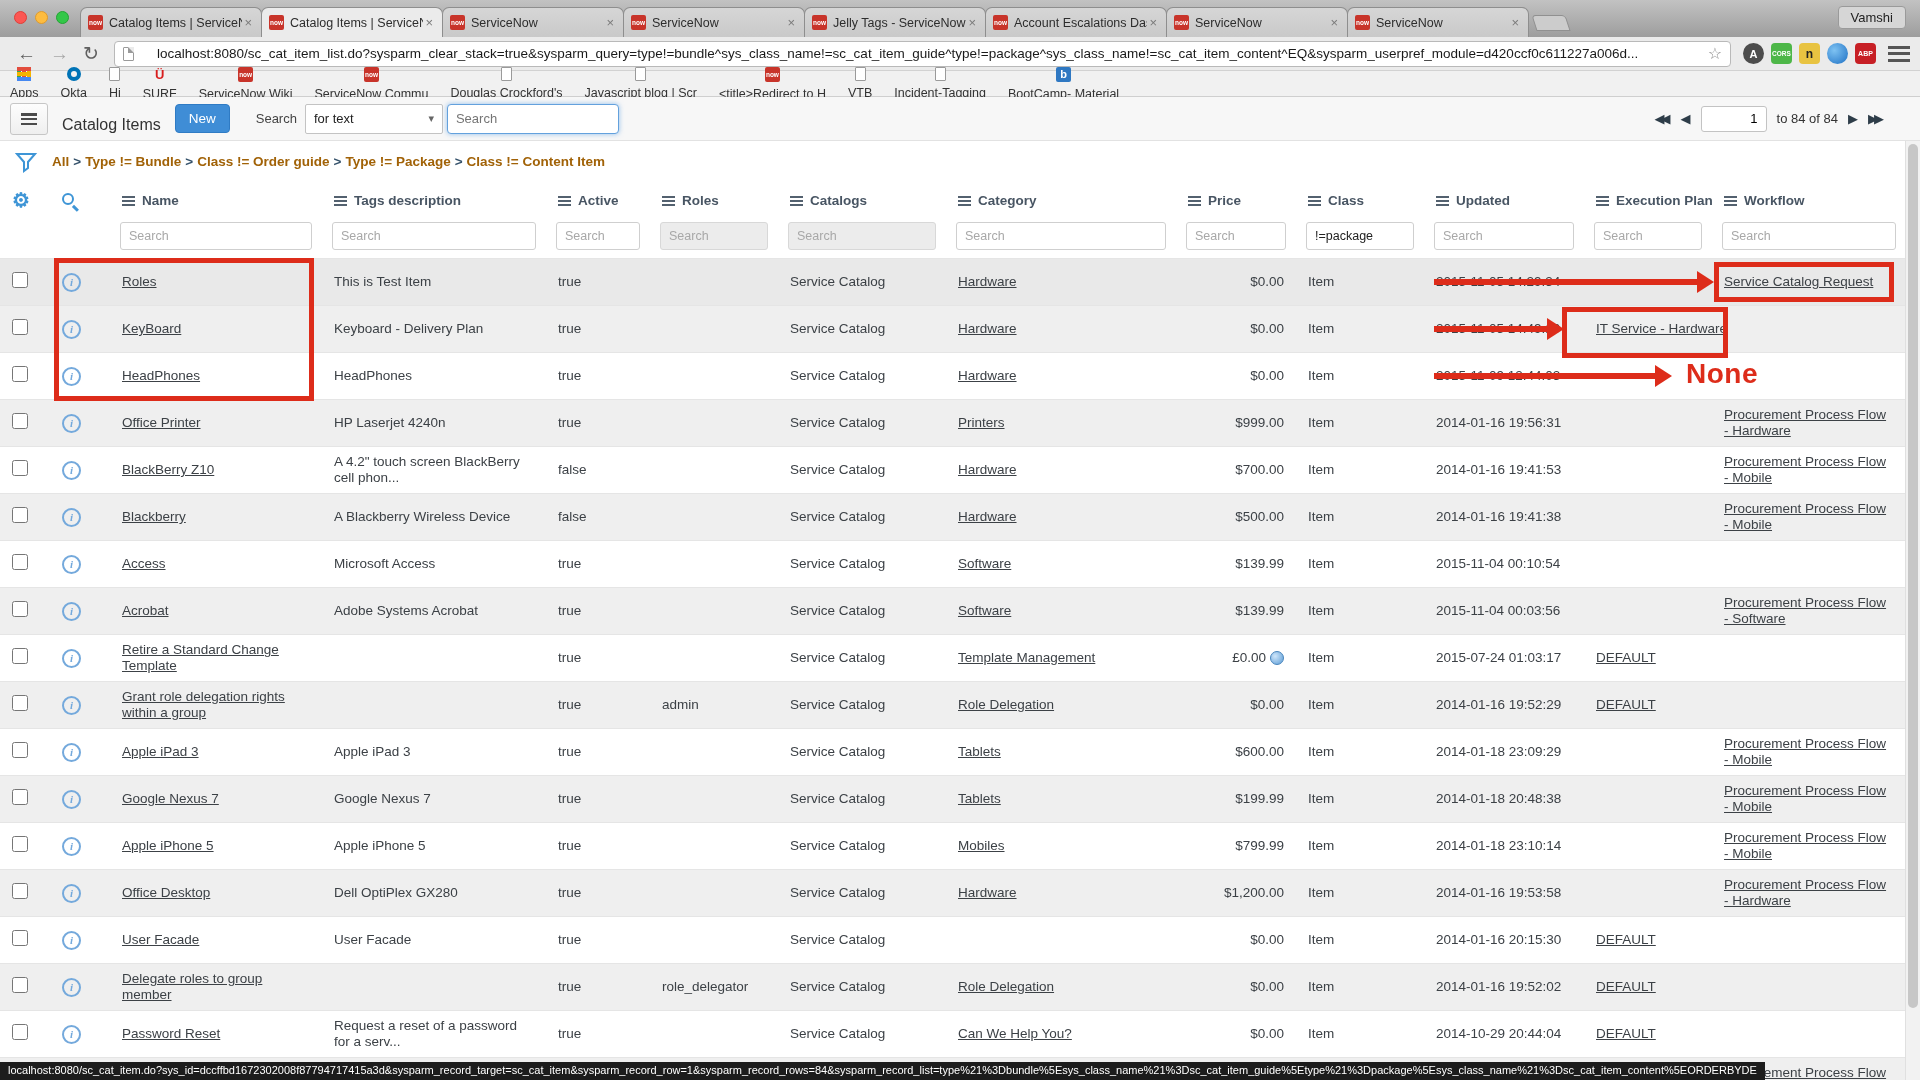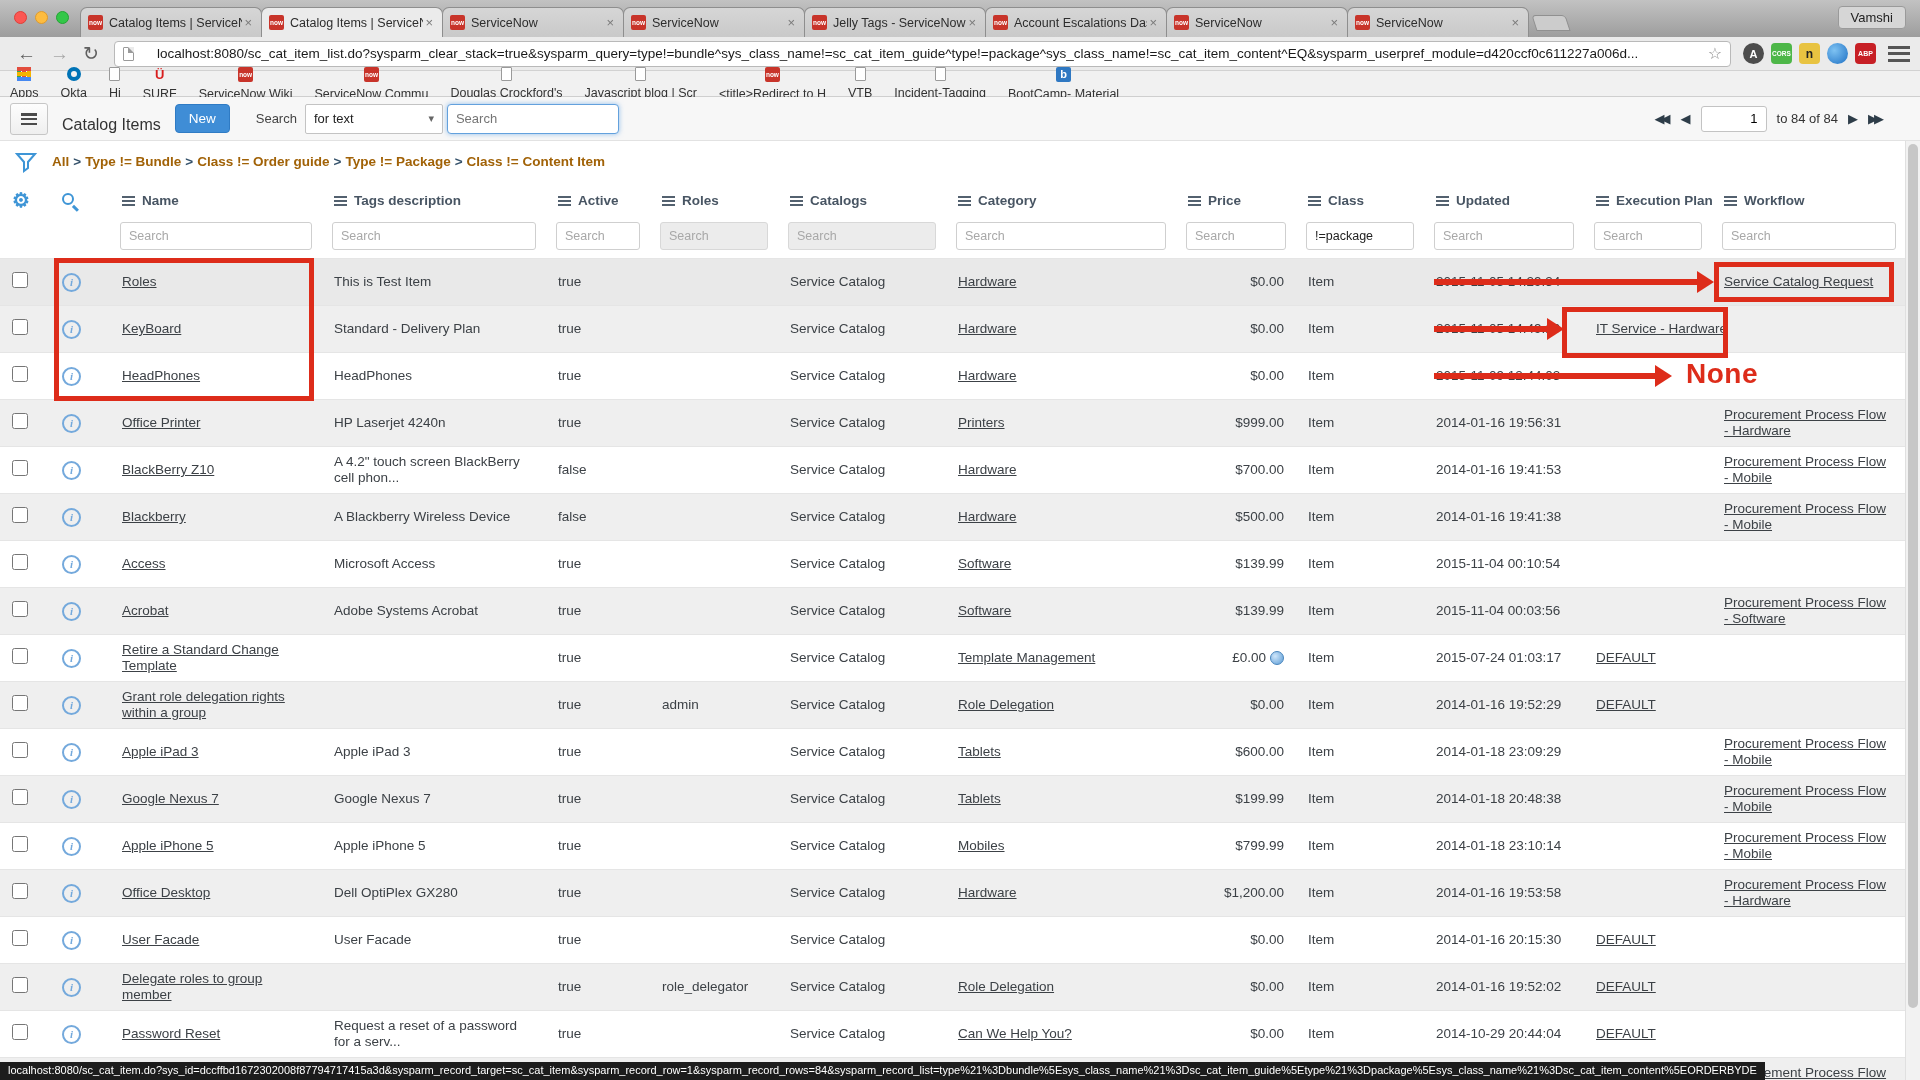--- a/index.html
+++ b/index.html
@@ -349,21 +349,21 @@
               <td class="price">$0.00</td>
               <td>Item</td>
               <td>2015-11-05 14:29:34</td>
               <td class="execplan"></td>
               <td><a>Service Catalog Request</a></td>
             </tr>
             <tr>
               <td class="cb"><input type="checkbox" style=""></td>
               <td><span class="info-icon">i</span></td>
               <td><a>KeyBoard</a></td>
-              <td>Standard - Delivery Plan</td>
+              <td>Keyboard - Delivery Plan</td>
               <td>true</td>
               <td></td>
               <td>Service Catalog</td>
               <td><a>Hardware</a></td>
               <td class="price">$0.00</td>
               <td>Item</td>
               <td>2015-11-05 14:49:10</td>
               <td class="execplan"><a>IT Service - Hardware</a></td>
               <td></td>
             </tr>

